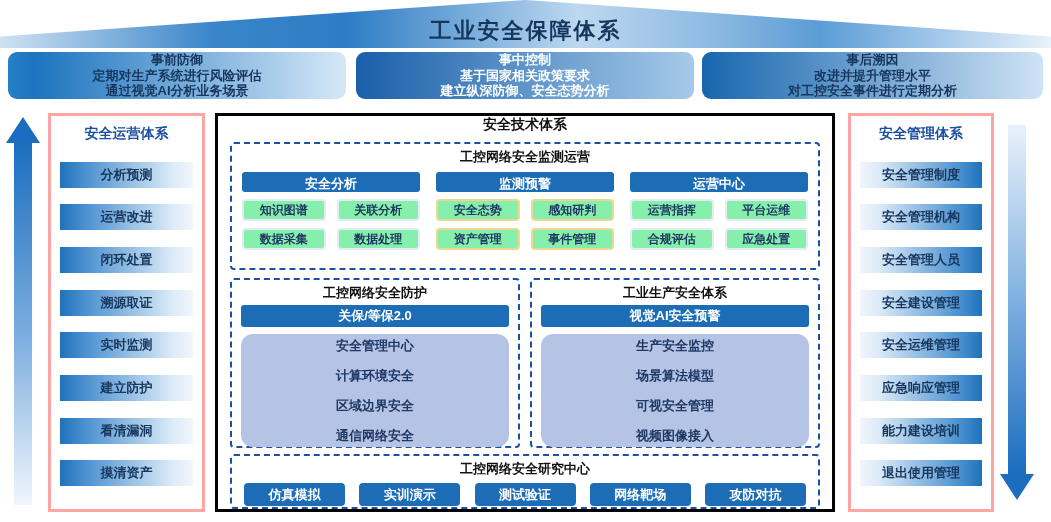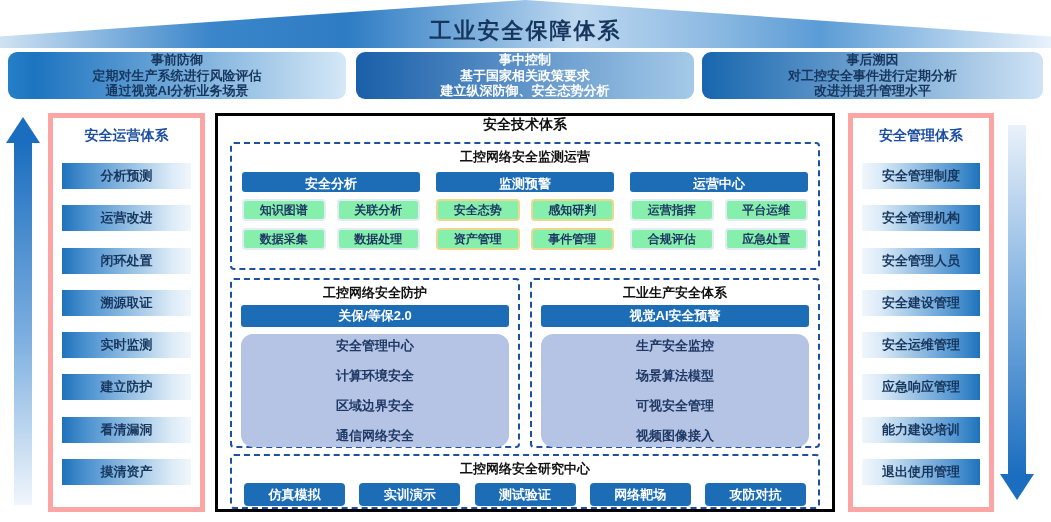--- a/index.html
+++ b/index.html
@@ -24,21 +24,21 @@
   .arrow-up-head{position:absolute;left:6px;top:117px;width:0;height:0;
     border-left:17px solid transparent;border-right:17px solid transparent;border-bottom:26px solid #1a6dbf;}
   .arrow-up-shaft{position:absolute;left:14px;top:141px;width:18px;height:364px;
     background:linear-gradient(180deg,#1a6dbf 0%,#7fb0e0 55%,#f0f6fc 100%);}
   .arrow-down-shaft{position:absolute;left:1008px;top:125px;width:18px;height:351px;
     background:linear-gradient(180deg,#e9f1fa 0%,#7fb0e0 50%,#1a6dbf 100%);}
   .arrow-down-head{position:absolute;left:1000px;top:474px;width:0;height:0;
     border-left:17px solid transparent;border-right:17px solid transparent;border-top:26px solid #1a6dbf;}
 
   
-  .side-col{position:absolute;top:113px;height:399px;background:#fff;border:5px solid #fca5a5;
+  .side-col{position:absolute;top:113px;height:399px;background:#fff;border:3px solid #fca5a5;
     box-sizing:border-box;display:flex;flex-direction:column;}
   .col-left{left:48px;width:157px;}
   .col-right{left:848px;width:146px;}
   .col-title{text-align:center;font-weight:bold;font-size:14px;color:#1c4fa1;padding:9px 0 0;}
   .col-items{flex:1;display:flex;flex-direction:column;justify-content:space-evenly;padding:2px 9px 6px;}
   .side-item{height:26px;line-height:26px;text-align:center;font-weight:bold;font-size:13px;color:#17365d;}
   .item-l{background:linear-gradient(90deg,#1e72bb 0%,#4a90cf 18%,#dcebf7 85%,#f0f6fc 100%);}
   .item-r{background:linear-gradient(90deg,#f0f6fc 0%,#dcebf7 15%,#4a90cf 82%,#1e72bb 100%);}
 
   
@@ -82,22 +82,22 @@
   <div>定期对生产系统进行风险评估</div>
   <div>通过视觉AI分析业务场景</div>
 </div>
 <div class="banner b2">
   <div>事中控制</div>
   <div>基于国家相关政策要求</div>
   <div>建立纵深防御、安全态势分析</div>
 </div>
 <div class="banner b3">
   <div>事后溯因</div>
+  <div>改进并提升管理水平</div>
   <div>对工控安全事件进行定期分析</div>
-  <div>改进并提升管理水平</div>
 </div>
 
 <div class="arrow-up-head"></div>
 <div class="arrow-up-shaft"></div>
 <div class="arrow-down-shaft"></div>
 <div class="arrow-down-head"></div>
 
 <div class="side-col col-left">
   <div class="col-title">安全运营体系</div>
   <div class="col-items">

